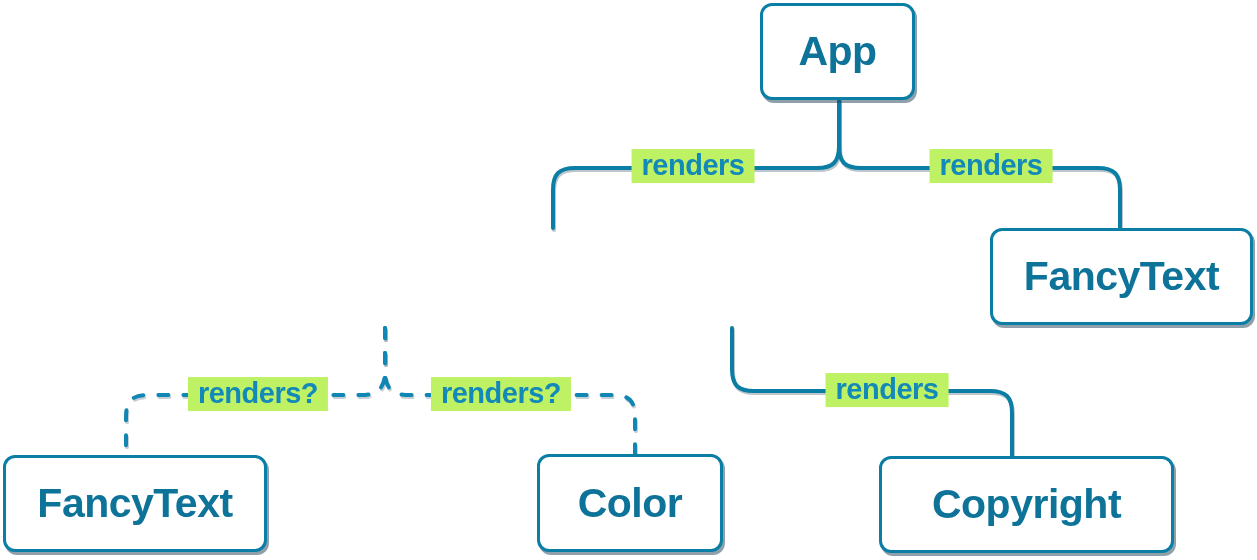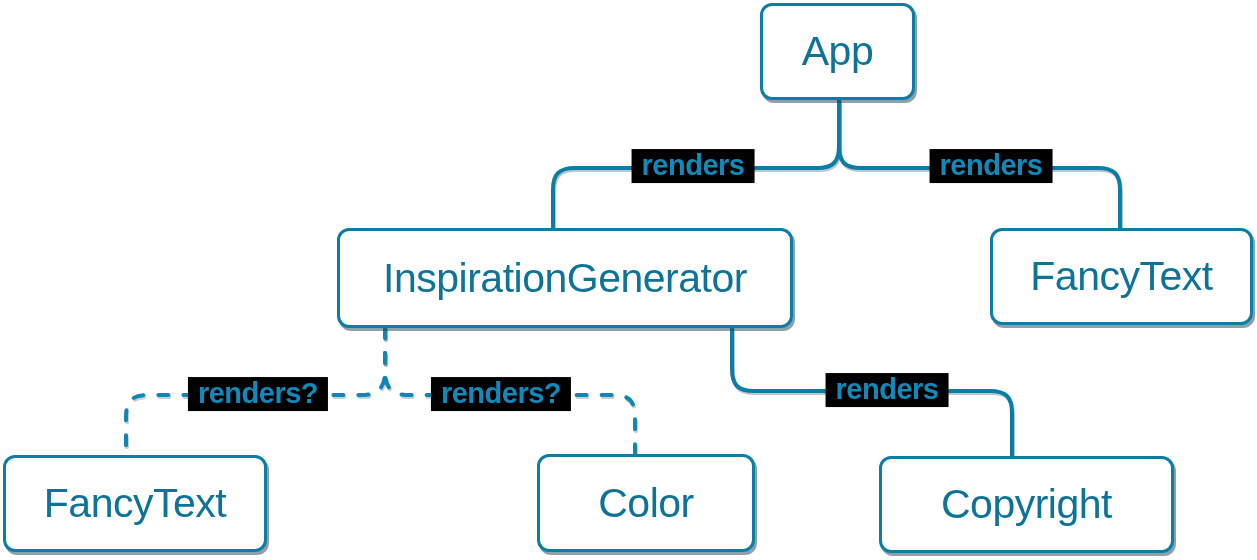--- a/index.html
+++ b/index.html
@@ -42,28 +42,28 @@
     box-sizing: border-box;
     background: #ffffff;
     border: 3px solid #0a7ea4;
     border-radius: 12px;
     box-shadow: 2px 3px 0 rgba(32,66,86,0.50);
     display: flex;
     align-items: center;
     justify-content: center;
     color: #0d7398;
     font-size: 41px;
-    font-weight: 400;
+    font-weight: 700;
     letter-spacing: -0.5px;
     white-space: nowrap;
   }
   .edge-label {
     position: absolute;
     transform: translate(-50%, -50%);
-    background: #000000;
+    background: #bef264;
     padding: 1px 10px;
     color: #1289b8;
     font-size: 29px;
     font-weight: 700;
     letter-spacing: -0.5px;
     white-space: nowrap;
     line-height: 1.1;
   }
 </style>
 </head>
@@ -87,33 +87,30 @@
   <div class="edge-label" style="left:693px; top:166px;">renders</div>
   <div class="edge-label" style="left:991px; top:166px;">renders</div>
   <div class="edge-label" style="left:887px; top:390px;">renders</div>
   <div class="edge-label" style="left:258px; top:394px;">renders?</div>
   <div class="edge-label" style="left:501px; top:394px;">renders?</div>
 
   <div class="node" style="left:760px; top:3px; width:155px; height:97px;">
     <span>App</span>
   </div>
 
-  <div class="node" style="left:337px; top:228px; width:456px; height:100px;">
-    <span>InspirationGenerator</span>
-  </div>
 
   <div class="node" style="left:990px; top:228px; width:263px; height:97px;">
     <span>FancyText</span>
   </div>
 
   <div class="node" style="left:3px; top:455px; width:264px; height:97px;">
     <span>FancyText</span>
   </div>
 
-  <div class="node" style="left:537px; top:454px; width:218px; height:98px;">
+  <div class="node" style="left:537px; top:454px; width:186px; height:98px;">
     <span>Color</span>
   </div>
 
   <div class="node" style="left:879px; top:456px; width:295px; height:97px;">
     <span>Copyright</span>
   </div>
 
 </div>
 
 </body></html>

